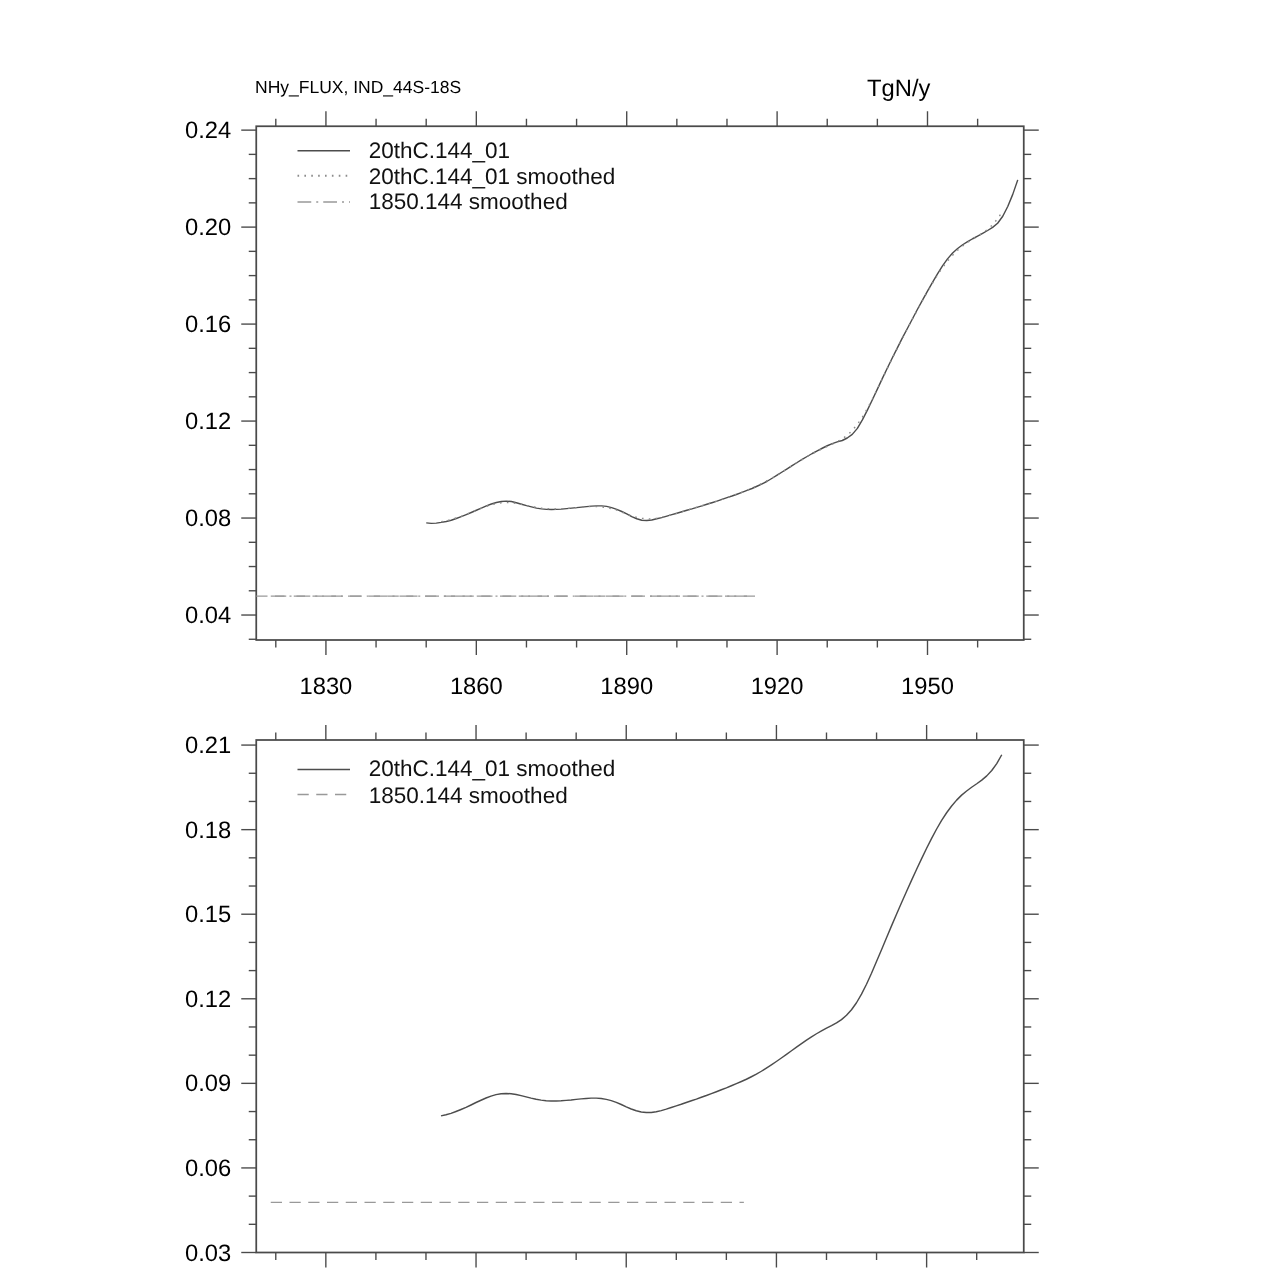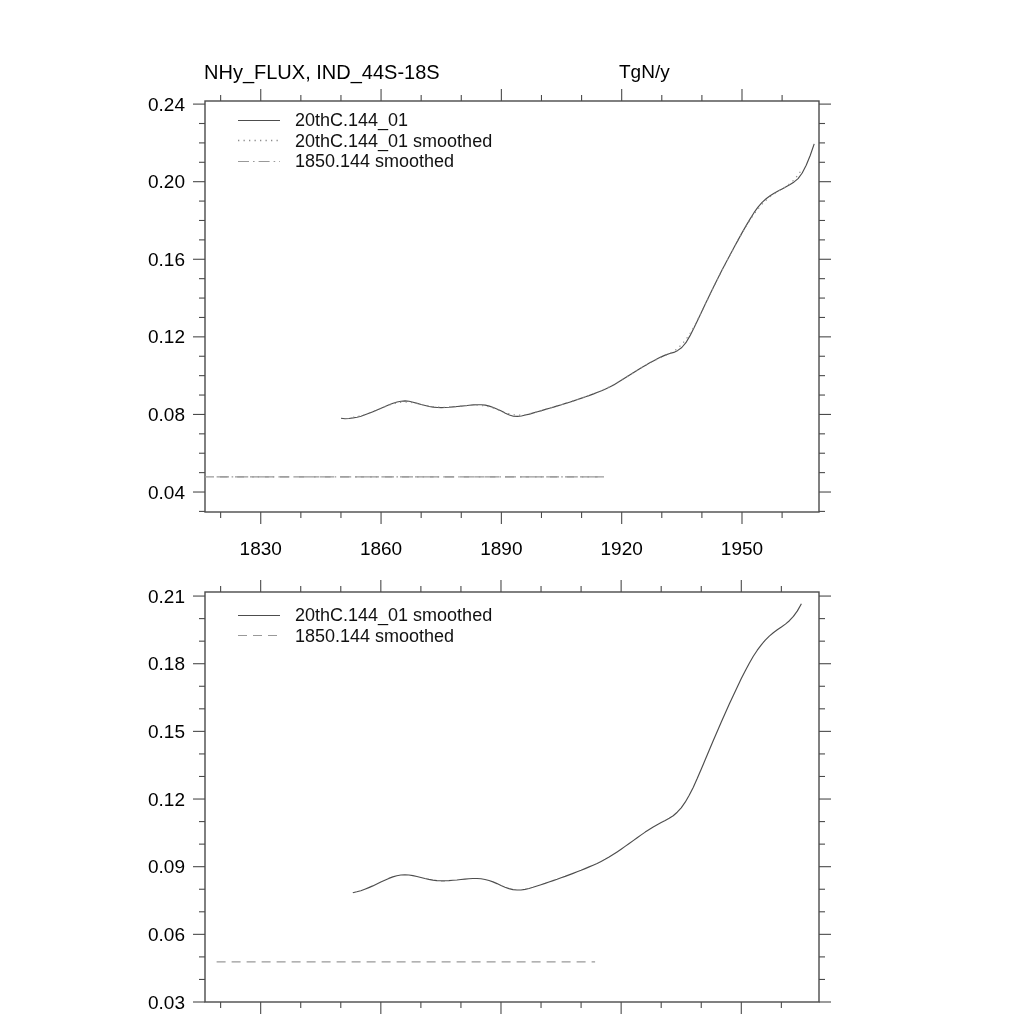--- a/index.html
+++ b/index.html
@@ -1,22 +1,22 @@
 <!DOCTYPE html>
 <html><head>
 <meta charset="utf-8">
 <style>
   html,body{margin:0;padding:0;background:#ffffff;}
   .canvas{
     position:relative;width:1024px;height:1024px;background:#ffffff;overflow:hidden;
     font-family:"Liberation Sans",sans-serif;color:#000;
   }
   #plot-svg{position:absolute;left:0;top:0;}
-  .title-left{position:absolute;left:204px;top:61px;font-size:20px;color:#000;white-space:pre;}
-  .title-right{position:absolute;left:619px;top:61px;width:200px;text-align:left;font-size:19px;color:#000;}
+  .title-left{position:absolute;left:204px;top:61px;font-size:14px;color:#000;white-space:pre;}
+  .title-right{position:absolute;left:619px;top:61px;width:200px;text-align:center;font-size:19px;color:#000;}
   .legend{position:absolute;left:237px;}
   .legend-top{top:110px;}
   .legend-bottom{top:605px;}
   .lrow{display:flex;align-items:center;height:20.5px;text-align:center;}
   .sw{width:44px;height:9px;flex:0 0 44px;margin-right:14px;}
   .llabel{font-size:18px;color:#111;white-space:pre;line-height:20.5px;}
 </style>
 </head>
 <body>
 

